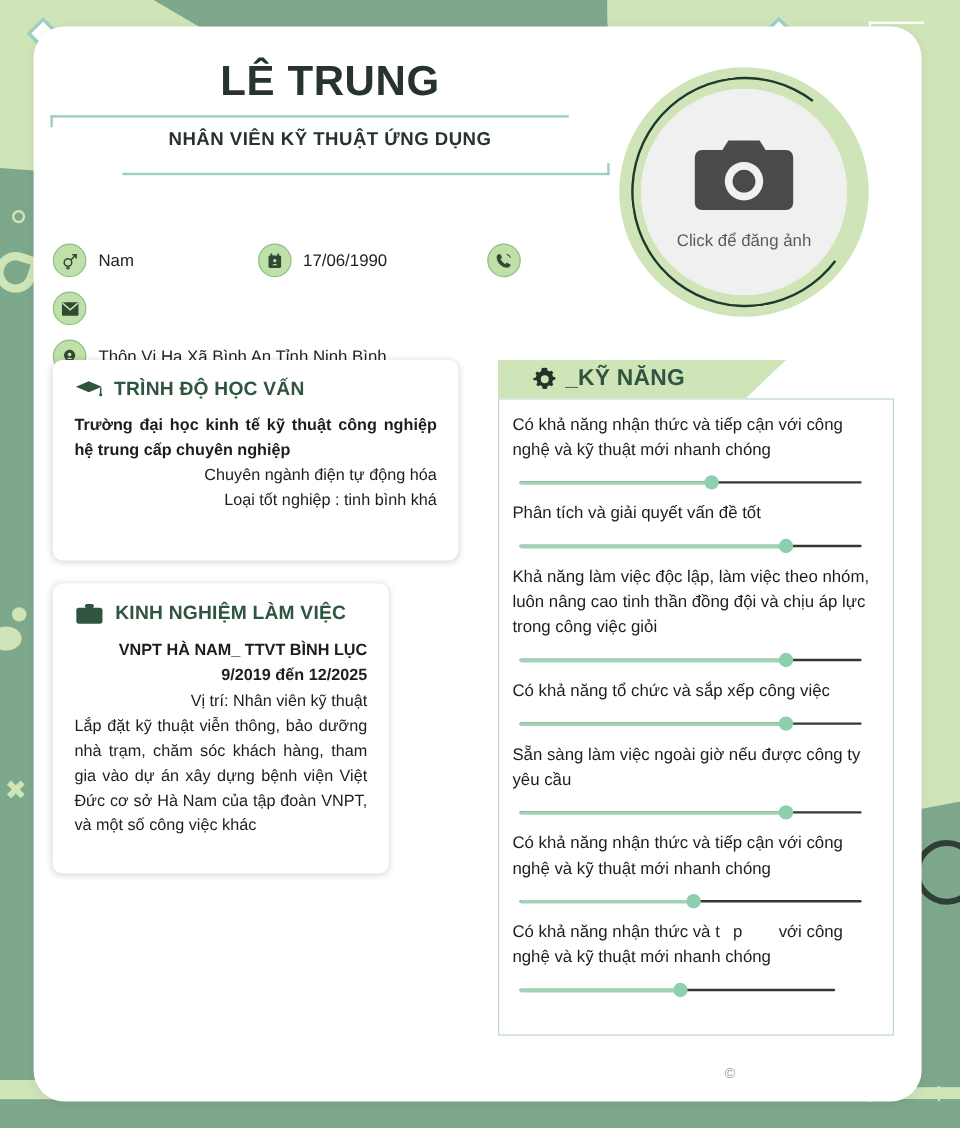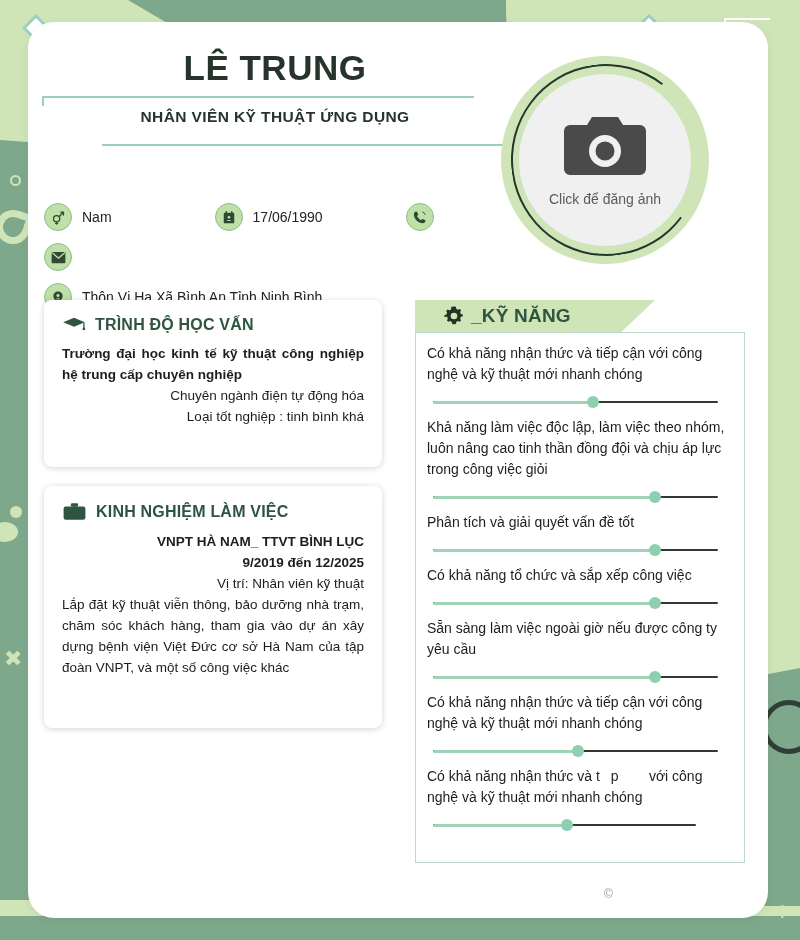--- a/index.html
+++ b/index.html
@@ -178,21 +178,21 @@
   .ctext {
     margin-left: 10px;
     font-size: 14px; color: #222;
     white-space: nowrap;
   }
   .gap-a { width: 103px; }
   .gap-b { width: 83px; }
 
   
   .photo-outer {
-    position: absolute; left: 501px; top: 56px;
+    position: absolute; left: 516px; top: 56px;
     width: 208px; height: 208px;
     border-radius: 50%;
     background: #cfe5b8;
     display: flex; align-items: center; justify-content: center;
   }
   .photo-ring {
     position: absolute; left: 10px; top: 8px;
     width: 190px; height: 192px;
     border: 2px solid #24372c;
     border-radius: 50%;
@@ -210,21 +210,21 @@
   .photo-label { font-size: 14px; color: #5b5b5b; margin-top: 2px; }
 
   
   .panel {
     position: absolute;
     background: #ffffff;
     border-radius: 8px;
     box-shadow: 0 1px 6px rgba(0,0,0,0.18);
   }
   .panel-edu { left: 44px; top: 300px; width: 338px; height: 167px; padding: 16px 18px; }
-  .panel-exp { left: 44px; top: 486px; width: 338px; height: 242px; padding: 16px 18px; }
+  .panel-exp { left: 44px; top: 486px; width: 280px; height: 242px; padding: 16px 18px; }
   .panel-extra {
     left: 30px; top: 748px; width: 360px; height: 96px;
     background: #cfe5b8;
     border-radius: 0 16px 16px 0;
     padding: 16px 22px;
     box-shadow: 0 1px 6px rgba(0,0,0,0.18);
   }
 
   .sec-head {
     display: flex; align-items: center; gap: 9px;
@@ -462,29 +462,29 @@
   <div class="skills-box">
       <div class="skill">
         <div class="skill-text">Có khả năng nhận thức và tiếp cận với công nghệ và kỹ thuật mới nhanh chóng</div>
         <div class="slider">
           <div class="track" style="width:285px"></div>
           <div class="fill" style="width:159.6px"></div>
           <div class="thumb" style="left:167.6px"></div>
         </div>
       </div>
       <div class="skill">
-        <div class="skill-text">Khả năng làm việc độc lập, làm việc theo nhóm, luôn nâng cao tinh thần đồng đội và chịu áp lực trong công việc giỏi</div>
+        <div class="skill-text">Phân tích và giải quyết vấn đề tốt</div>
         <div class="slider">
           <div class="track" style="width:285px"></div>
           <div class="fill" style="width:222.3px"></div>
           <div class="thumb" style="left:230.3px"></div>
         </div>
       </div>
       <div class="skill">
-        <div class="skill-text">Phân tích và giải quyết vấn đề tốt</div>
+        <div class="skill-text">Khả năng làm việc độc lập, làm việc theo nhóm, luôn nâng cao tinh thần đồng đội và chịu áp lực trong công việc giỏi</div>
         <div class="slider">
           <div class="track" style="width:285px"></div>
           <div class="fill" style="width:222.3px"></div>
           <div class="thumb" style="left:230.3px"></div>
         </div>
       </div>
       <div class="skill">
         <div class="skill-text">Có khả năng tổ chức và sắp xếp công việc</div>
         <div class="slider">
           <div class="track" style="width:285px"></div>

